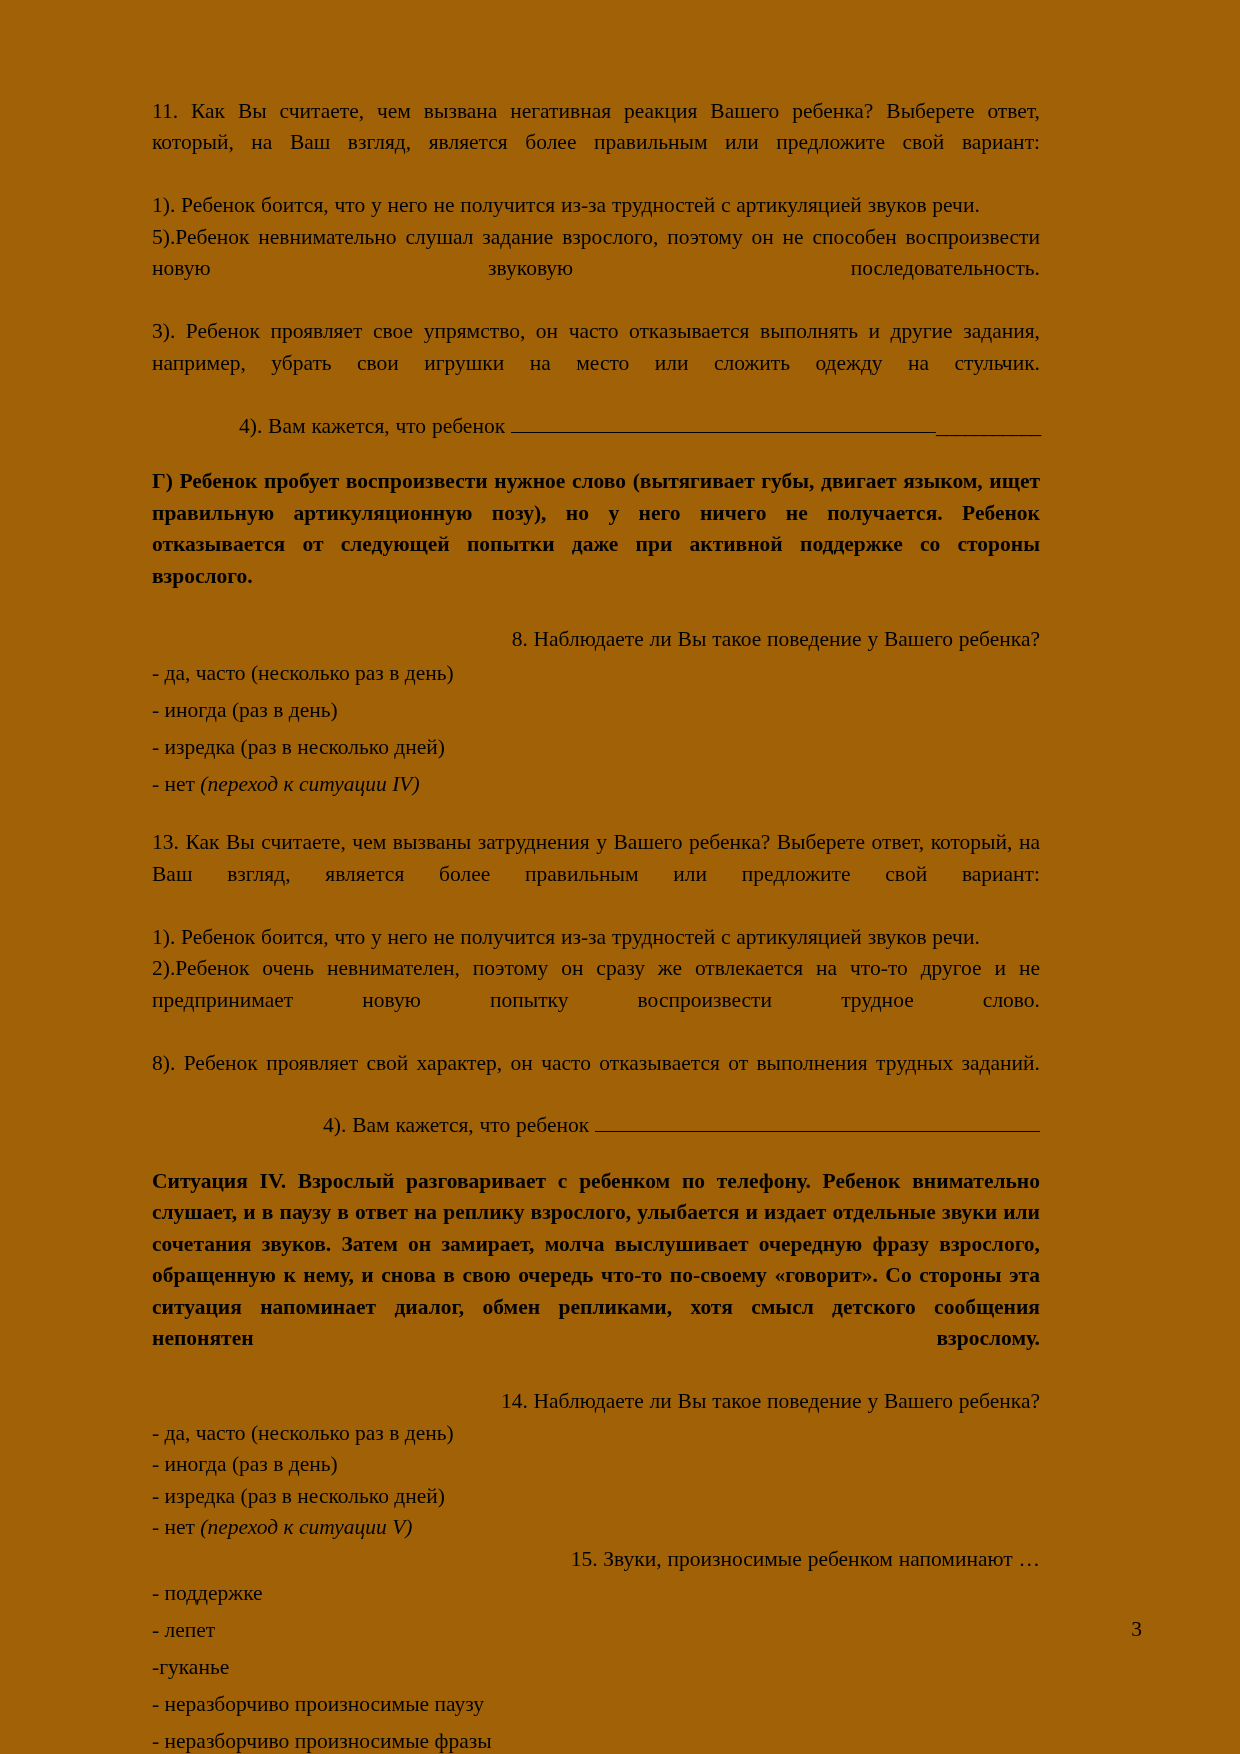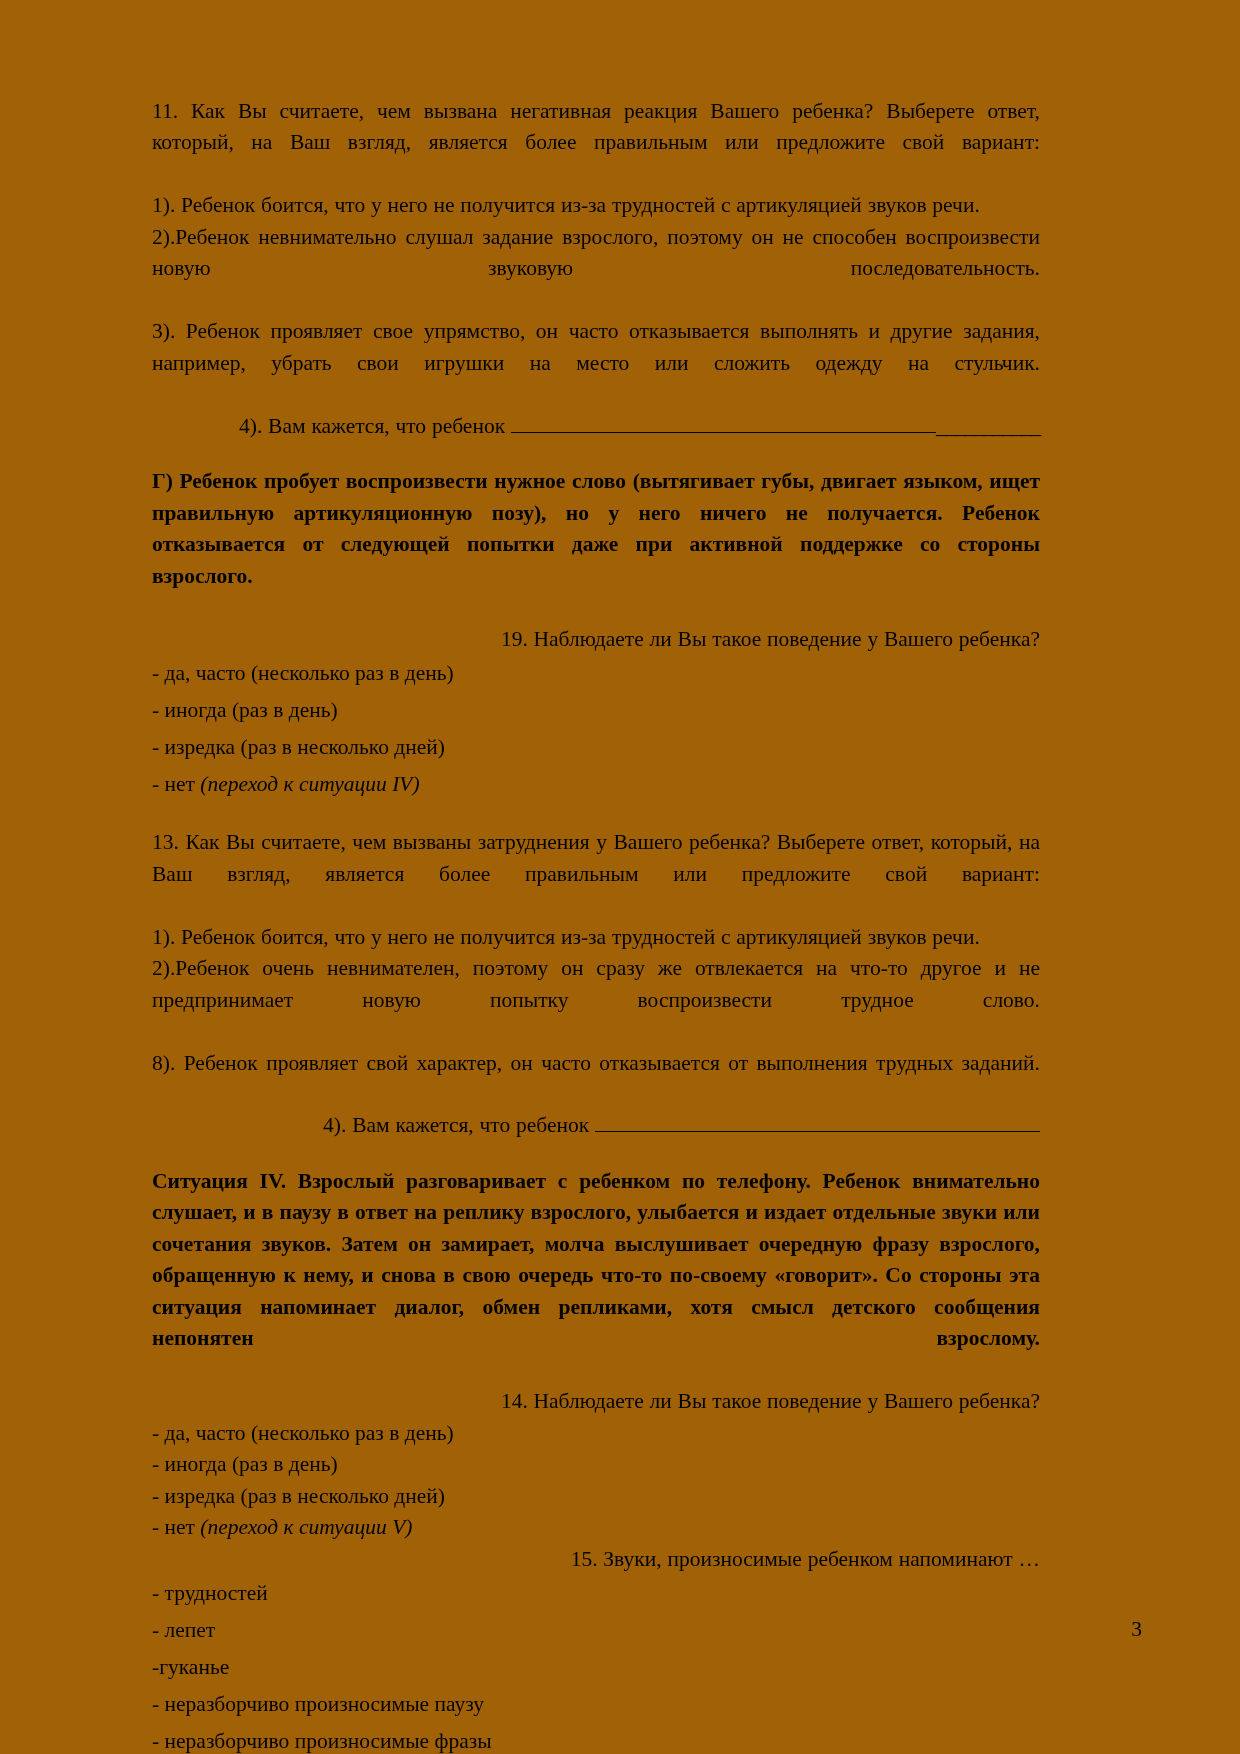--- a/index.html
+++ b/index.html
@@ -85,32 +85,32 @@
   }
 </style>
 </head>
 <body>
 
 <div class="page">
   <div class="content">
 
     <p class="para justify-all">11. Как Вы считаете, чем вызвана негативная реакция Вашего ребенка? Выберете ответ, который, на Ваш взгляд, является более правильным или предложите свой вариант:</p>
     <p class="para">1). Ребенок боится, что у него не получится из-за трудностей с артикуляцией звуков речи.</p>
-    <p class="para justify-all">2).Ребенок невнимательно слушал задание взрослого, поэтому он не способен воспроизвести новую звуковую последовательность.</p>
+    <p class="para justify-all">5).Ребенок невнимательно слушал задание взрослого, поэтому он не способен воспроизвести новую звуковую последовательность.</p>
     <p class="para justify-all">3). Ребенок проявляет свое упрямство, он часто отказывается выполнять и другие задания, например, убрать свои игрушки на место или сложить одежду на стульчик.</p>
     <p class="para left">
       <span>4). Вам кажется, что ребенок</span>
       <span class="fill-line" style="width:425px"></span><span class="fill-dashes">___________</span>
     </p>
 
     <div class="gap-md"></div>
 
     <p class="para bold justify-all">Г) Ребенок пробует воспроизвести нужное слово (вытягивает губы, двигает языком, ищет правильную артикуляционную позу), но у него ничего не получается. Ребенок отказывается от следующей попытки даже при активной поддержке со стороны взрослого.</p>
 
-    <p class="para left">19. Наблюдаете ли Вы такое поведение у Вашего ребенка?</p>
+    <p class="para left">8. Наблюдаете ли Вы такое поведение у Вашего ребенка?</p>
     <p class="opt-spaced">- да, часто (несколько раз в день)</p>
     <p class="opt-spaced">- иногда (раз в день)</p>
     <p class="opt-spaced">- изредка (раз в несколько дней)</p>
     <p class="opt-spaced">
       <span>- нет </span><span class="italic">(переход к ситуации IV)</span>
     </p>
 
     <div class="gap-md"></div>
 
     <p class="para justify-all">13. Как Вы считаете, чем вызваны затруднения у Вашего ребенка? Выберете ответ, который, на Ваш взгляд, является более правильным или предложите свой вариант:</p>
@@ -128,21 +128,21 @@
 
     <p class="para left">14. Наблюдаете ли Вы такое поведение у Вашего ребенка?</p>
     <p class="opt">- да, часто (несколько раз в день)</p>
     <p class="opt">- иногда (раз в день)</p>
     <p class="opt">- изредка (раз в несколько дней)</p>
     <p class="opt">
       <span>- нет </span><span class="italic">(переход к ситуации V)</span>
     </p>
 
     <p class="para left">15. Звуки, произносимые ребенком напоминают …</p>
-    <p class="opt-spaced">- трудностей</p>
+    <p class="opt-spaced">- поддержке</p>
     <p class="opt-spaced">- лепет</p>
     <p class="opt-spaced">-гуканье</p>
     <p class="opt-spaced">- неразборчиво произносимые паузу</p>
     <p class="opt-spaced">- неразборчиво произносимые фразы</p>
 
   </div>
 
   <div class="page-number">3</div>
 </div>
 

